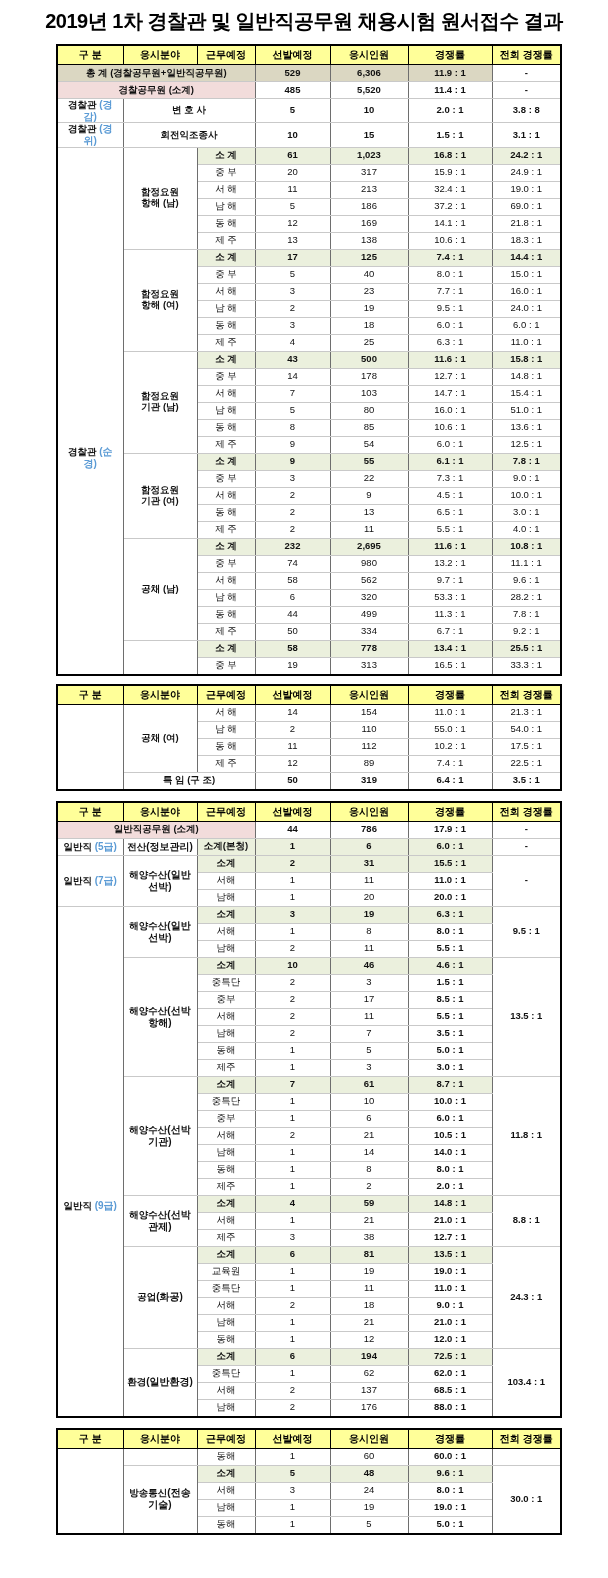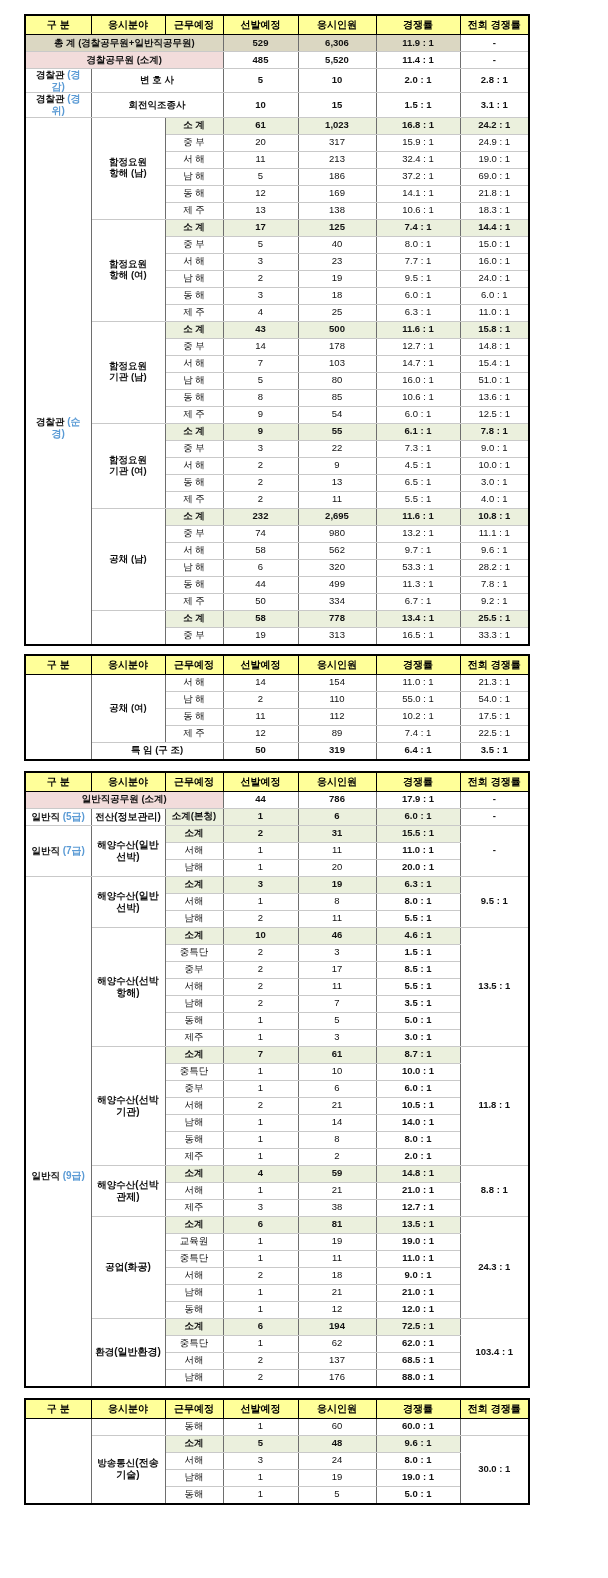--- a/index.html
+++ b/index.html
@@ -15,21 +15,21 @@
   html,body{margin:0;padding:0;}
   body{
     width:608px;height:1578px;overflow:hidden;background:#ffffff;
     font-family:"Liberation Sans","DejaVu Sans",sans-serif;color:#111;
   }
   .page{padding-top:6px;}
   h1.title{
     margin:0;height:30px;line-height:30px;text-align:center;
     font-size:20px;font-weight:700;letter-spacing:-0.5px;color:#000;
   }
-  .wrap{margin-left:24px;width:468px;}
+  .wrap{margin-left:56px;width:468px;}
   table.rpt{
     border-collapse:collapse;table-layout:fixed;width:504px;
     border:2px solid var(--border_dark);
   }
   table.rpt.m8{margin-top:8px;}
   table.rpt.m10{margin-top:10px;}
   table.rpt th{
     background:var(--header_bg);font-weight:700;font-size:10px;height:18px;
     border:1px solid var(--border_dark);padding:0 1px;color:#000;
   }
@@ -49,20 +49,21 @@
   td.bg-pink{background:var(--pink_bg);}
   td.bg-green{background:var(--green_bg);}
   span.m{font-weight:700;font-size:9.5px;text-align:right;}
   span.sub{font-weight:700;font-size:10px;}
   span.sub.blue{color:var(--blue_label);}
 </style>
 </head>
 <body>
 
 <div class="page">
+  <h1 class="title">2019년 1차 경찰관 및 일반직공무원 채용시험 원서접수 결과</h1>
   <div class="wrap">
     <table class="rpt m8">
       <colgroup>
           <col style="width:66px">
           <col style="width:74px">
           <col style="width:58px">
           <col style="width:75px">
           <col style="width:78px">
           <col style="width:84px">
           <col style="width:69px">
@@ -92,21 +93,21 @@
             <td class="b">5,520</td>
             <td class="b">11.4 : 1</td>
             <td class="b">-</td>
           </tr>
           <tr class="g">
             <td class="left"><span class="m">경찰관 </span><span class="sub blue">(경 감)</span></td>
             <td colspan="2" class="b">변 호 사</td>
             <td class="b">5</td>
             <td class="b">10</td>
             <td class="b">2.0 : 1</td>
-            <td class="b">2.8 : 1</td>
+            <td class="b">3.8 : 8</td>
           </tr>
           <tr class="g">
             <td class="left"><span class="m">경찰관 </span><span class="sub blue">(경 위)</span></td>
             <td colspan="2" class="b">회전익조종사</td>
             <td class="b">10</td>
             <td class="b">15</td>
             <td class="b">1.5 : 1</td>
             <td class="b">3.1 : 1</td>
           </tr>
           <tr class="g">

